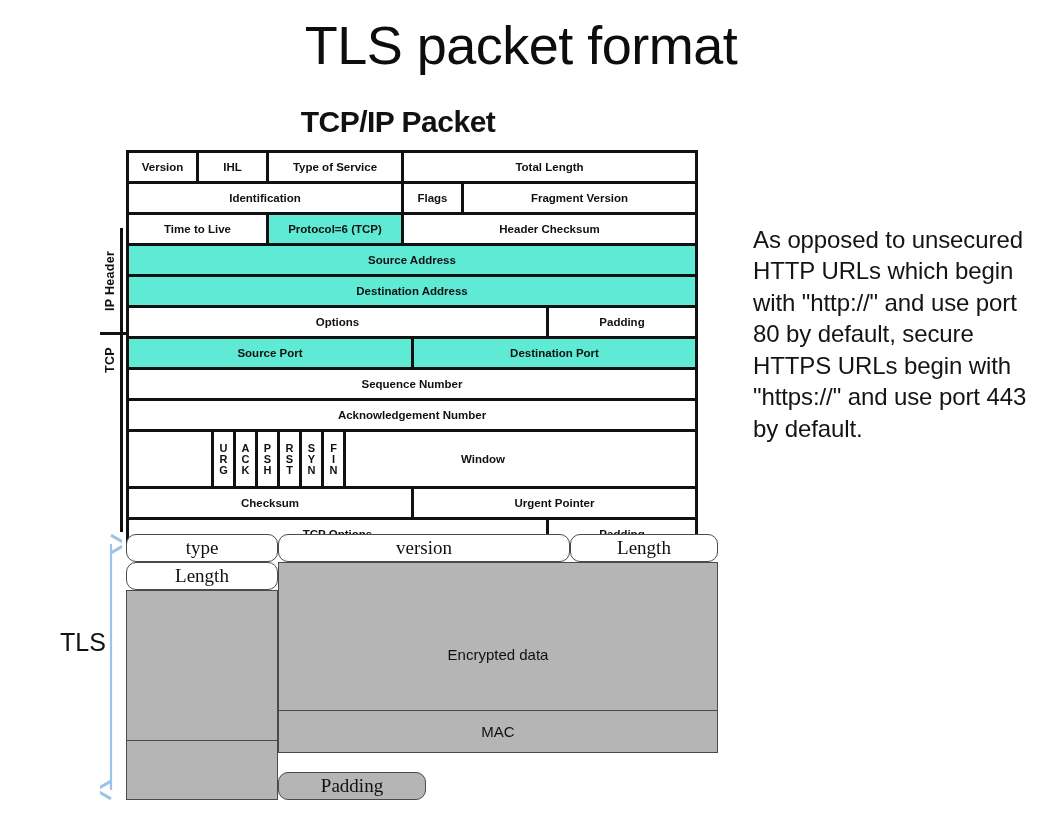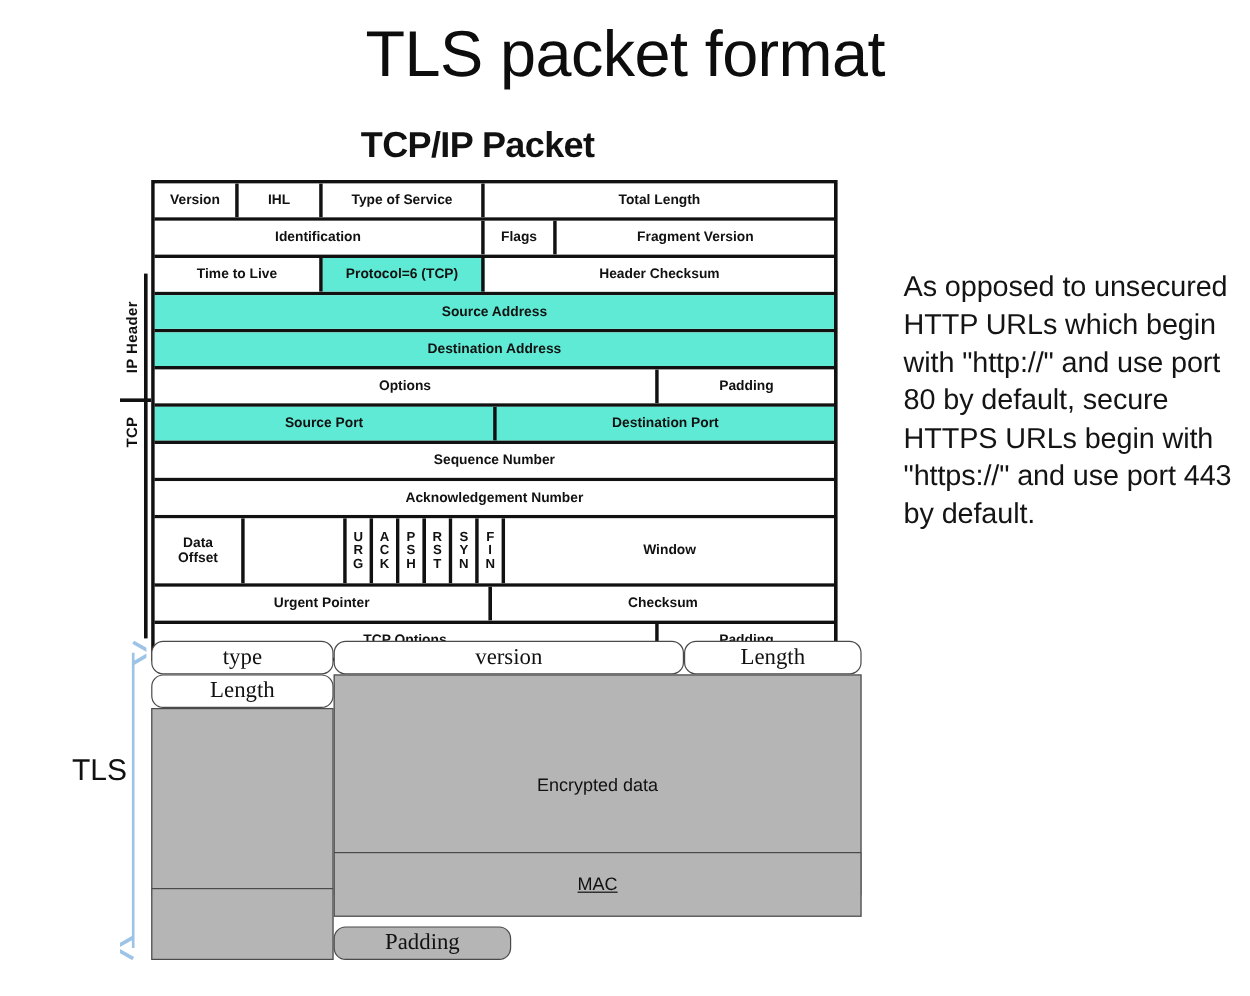--- a/index.html
+++ b/index.html
@@ -187,24 +187,20 @@
 
   <div class="prow">
     <div class="pcell" style="width:566px">Sequence Number</div>
   </div>
 
   <div class="prow">
     <div class="pcell" style="width:566px">Acknowledgement Number</div>
   </div>
 
   <div class="prow tall">
-    <div class="pcell two-line" style="width:75px">
-      <span>Data</span>
-      <span>Offset</span>
-    </div>
     <div class="pcell blank" style="width:85px"></div>
 
     <div class="flagcell">
       <span>U</span>
       <span>R</span>
       <span>G</span>
     </div>
     <div class="flagcell">
       <span>A</span>
       <span>C</span>
@@ -228,22 +224,22 @@
     <div class="flagcell">
       <span>F</span>
       <span>I</span>
       <span>N</span>
     </div>
 
     <div class="pcell" style="width:274px">Window</div>
   </div>
 
   <div class="prow">
+    <div class="pcell" style="width:285px">Checksum</div>
     <div class="pcell" style="width:281px">Urgent Pointer</div>
-    <div class="pcell" style="width:285px">Checksum</div>
   </div>
 
   <div class="prow">
     <div class="pcell" style="width:420px">TCP Options</div>
     <div class="pcell" style="width:146px">Padding</div>
   </div>
 
 </div>
 
 <div id="tls-side-label">TLS</div>
@@ -264,19 +260,19 @@
   <div class="tbox white serif" style="left:0px;top:0px;width:152px;height:28px;">type</div>
   <div class="tbox white serif" style="left:152px;top:0px;width:292px;height:28px;">version</div>
   <div class="tbox white serif" style="left:444px;top:0px;width:148px;height:28px;">Length</div>
 
   <div class="tbox grey sans" style="left:152px;top:28px;width:440px;height:184px;align-items:center;">Encrypted data</div>
 
   <div class="tbox grey" style="left:0px;top:56px;width:152px;height:156px;"></div>
 
   <div class="tbox white serif" style="left:0px;top:28px;width:152px;height:28px;">Length</div>
 
-  <div class="tbox grey sans" style="left:152px;top:176px;width:440px;height:54px;text-decoration:underline;">MAC</div>
+  <div class="tbox grey sans" style="left:152px;top:176px;width:440px;height:43px;">MAC</div>
   <div class="tbox grey" style="left:0px;top:206px;width:152px;height:60px;"></div>
 
   <div class="tbox grey serif" style="left:152px;top:238px;width:148px;height:28px;">Padding</div>
 </div>
 
 <div id="side-note">As opposed to unsecured HTTP URLs which begin with "http://" and use port 80 by default, secure HTTPS URLs begin with "https://" and use port 443 by default.</div>
 
 </body></html>

